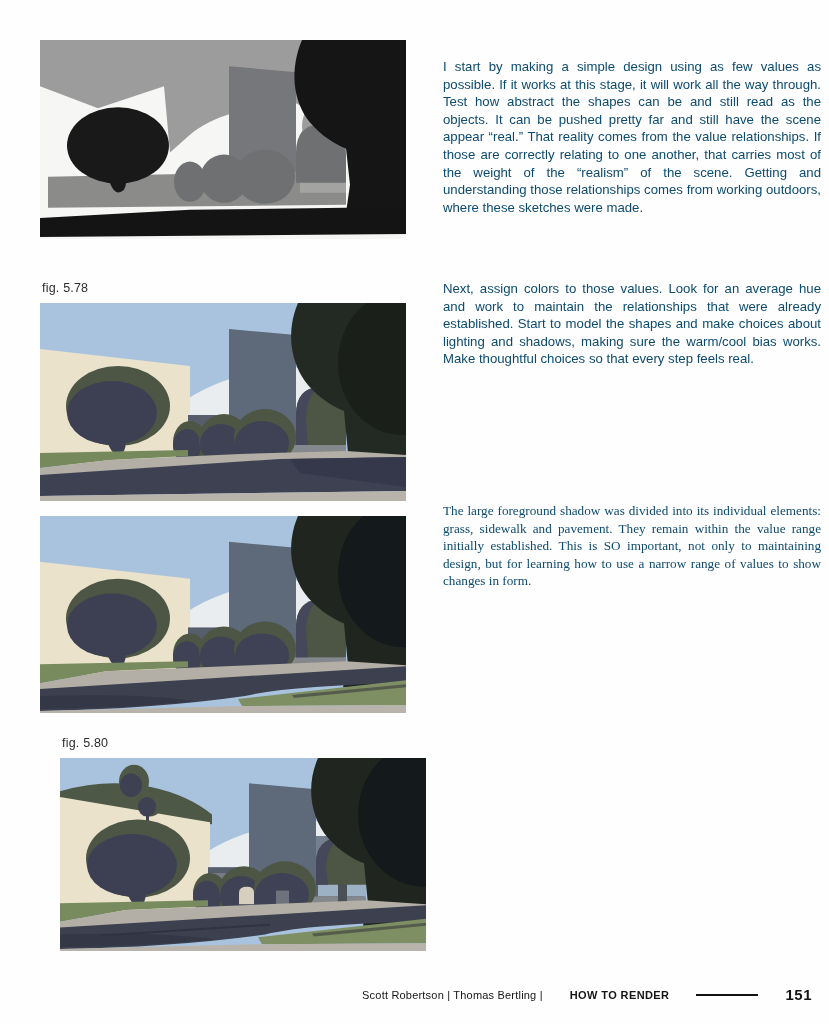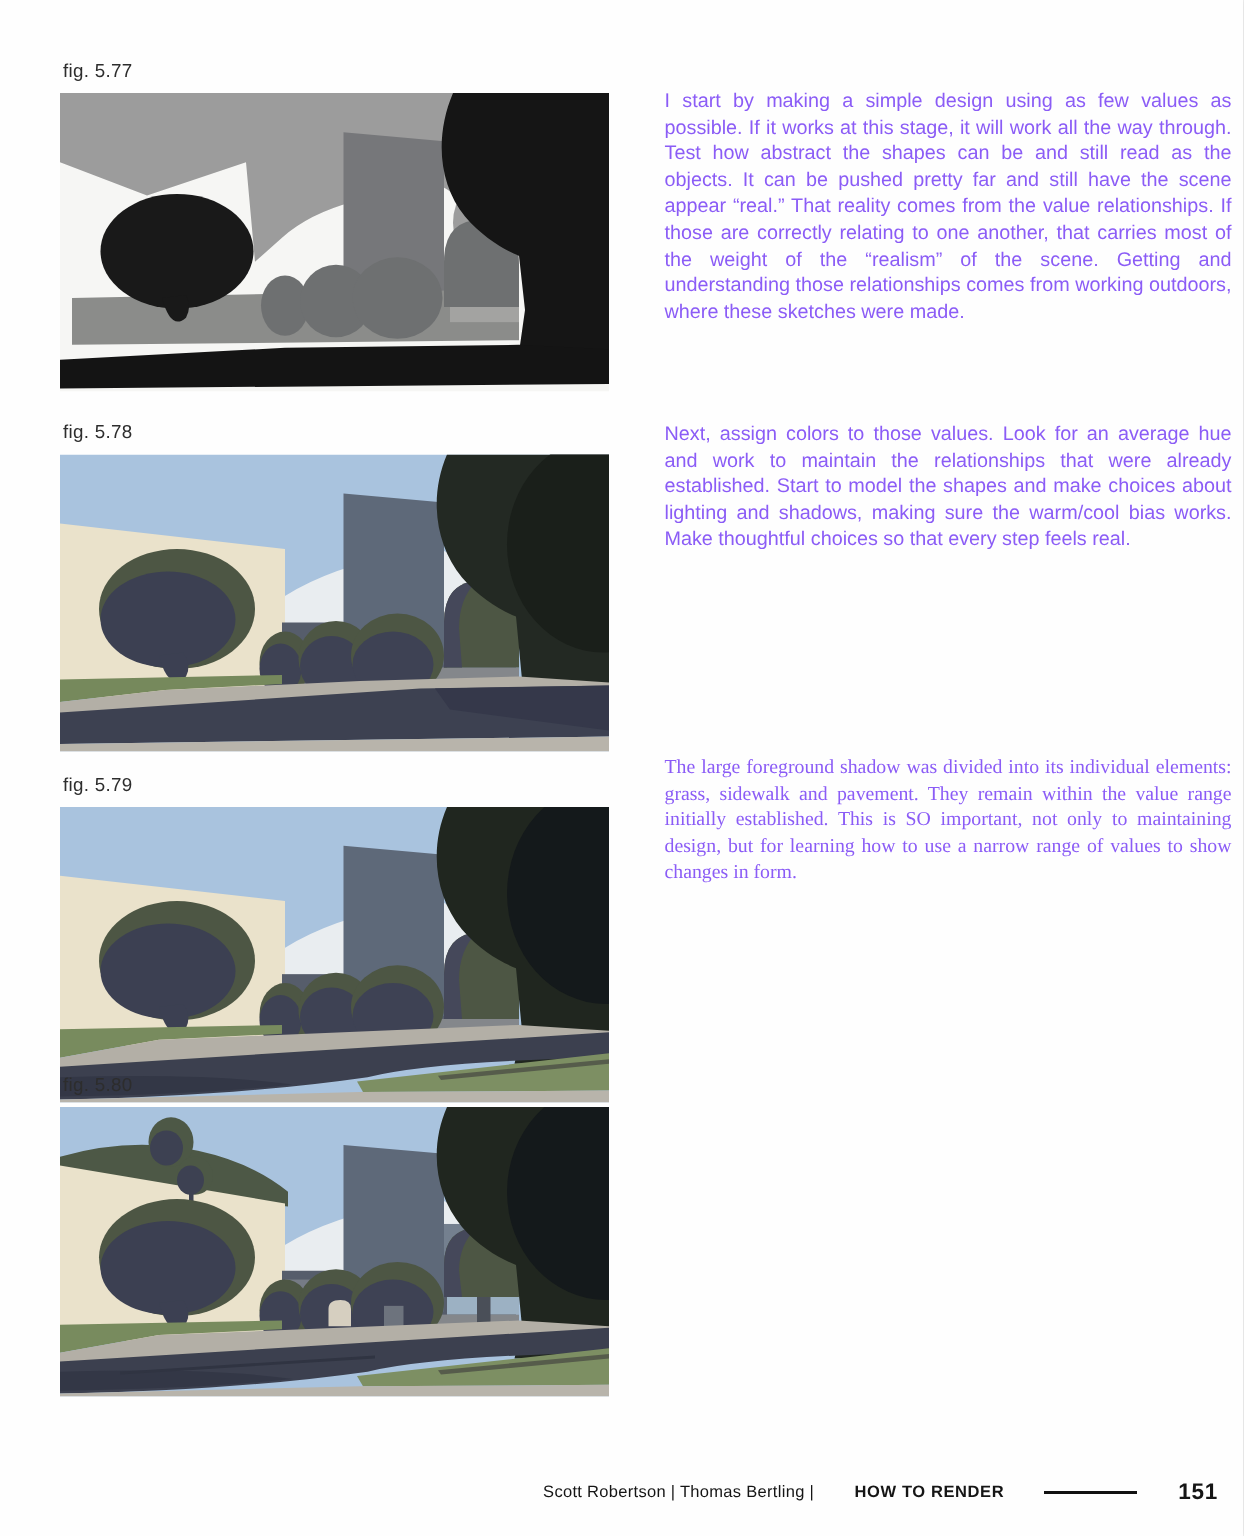--- a/index.html
+++ b/index.html
@@ -12,40 +12,39 @@
     box-shadow:0 0 4px rgba(0,0,0,.25);
   }
   .figure-block{position:absolute;left:40px;width:366px;}
   .fig-label{
     font-size:12.5px;color:#2d2d2d;letter-spacing:.2px;
     margin:0 0 8px 2px;display:block;
   }
   .fig-art{display:block;width:366px;}
   .para{
     position:absolute;left:443px;width:378px;
-    font-size:13.2px;line-height:17.6px;color:#8b5cf6;
+    font-size:13.2px;line-height:17.6px;color:#0c4a6e;
     text-align:justify;margin:0;
   }
   .footer{
     position:absolute;top:986px;right:17px;
     display:flex;align-items:center;gap:27px;
     font-size:11px;color:#151515;
   }
   .footer .authors{letter-spacing:.2px;}
   .footer .book-title{font-weight:bold;letter-spacing:.4px;}
   .footer .rule{width:62px;height:2px;background:#111;}
   .footer .page-num{font-weight:bold;font-size:15px;letter-spacing:.5px;}
 </style>
 </head>
 <body>
 
 <div class="page">
 
   <div class="figure-block" style="top:40px;">
-    <span class="fig-label">fig. 5.77</span>
     <svg class="fig-art" width="366" height="199" viewBox="0 0 366 198" preserveAspectRatio="none">
       <rect width="366" height="198" fill="#f6f6f4"></rect>
       <path fill="#9c9c9c" d="M0,0 H310 V108 L292,102 Q278,92 268,74 Q260,62 248,60 L196,72 Q166,80 148,96 L130,112 L124,46 L58,68 L0,46 Z"></path>
       <ellipse cx="288" cy="86" rx="26" ry="30" fill="#9c9c9c"></ellipse>
       <path fill="#76777a" d="M189,26 L256,32 V140 H189 Z"></path>
       <path fill="#8b8c8a" d="M8,136 L306,130 L306,164 L8,167 Z"></path>
       <rect x="260" y="128" width="46" height="24" fill="#a3a3a1"></rect>
       <g fill="#6e7071">
         <ellipse cx="150" cy="141" rx="16" ry="20"></ellipse>
         <ellipse cx="184" cy="138" rx="24" ry="24"></ellipse>
@@ -92,21 +91,20 @@
         <path fill="#76895c" d="M0,150 L148,147 L148,153 L70,157 L0,165 Z"></path>
         <path fill="#b3afa6" d="M0,165 L70,157 L200,151 L306,148 L366,152 L366,157 L0,176 Z"></path>
         <path fill="#3d4151" d="M0,172 L240,156 L366,154 V188 L0,193 Z"></path>
         <path fill="#35384a" d="M250,156 L366,154 V184 L260,170 Z"></path>
         <path fill="#b8b4ab" d="M0,193 L366,188 V198 H0 Z"></path>
       </g>
     </svg>
   </div>
 
   <div class="figure-block" style="top:516px;">
-    <span class="fig-label">fig. 5.79</span>
     <svg class="fig-art" width="366" height="197" viewBox="0 0 366 198" preserveAspectRatio="none">
       <rect width="366" height="198" fill="#a9c3de"></rect>
       <path fill="#e9edf0" d="M126,114 Q150,88 196,74 L250,62 Q264,66 274,80 Q286,98 300,108 L302,156 L126,156 Z"></path>
       <path fill="#eae2cb" d="M0,46 L150,63 V160 H0 Z"></path>
       <rect x="148" y="112" width="156" height="50" fill="#565d6b"></rect>
       <rect x="258" y="126" width="48" height="16" fill="#9cb1c3"></rect>
       <rect x="248" y="142" width="58" height="16" fill="#84878b"></rect>
       <path fill="#5e6979" d="M189,26 L256,32 V140 H189 Z"></path>
       <g>
         <ellipse cx="150" cy="139" rx="17" ry="21" fill="#4d5644"></ellipse>
@@ -130,21 +128,21 @@
         <path fill="#b3afa6" d="M0,168 L66,156 L306,146 L366,150 L366,154 L0,176 Z"></path>
         <path fill="#3c404f" d="M0,174 L366,151 L366,168 Q250,170 205,181 Q115,194 0,196 Z"></path>
         <path fill="#333746" d="M0,181 Q100,178 155,186 Q90,193 0,194 Z"></path>
         <path fill="#7d8f63" d="M198,184 L366,165 L366,190 L202,191 Z"></path>
         <path fill="#565c4b" d="M252,180 L366,169 L366,172 L254,183 Z"></path>
         <path fill="#b8b4ab" d="M0,196 L200,191 L366,190 V198 H0 Z"></path>
       </g>
     </svg>
   </div>
 
-  <div class="figure-block" style="top:716px;">
+  <div class="figure-block" style="top:736px;margin-left:20px;">
     <span class="fig-label">fig. 5.80</span>
     <svg class="fig-art" width="366" height="193" viewBox="0 0 366 198" preserveAspectRatio="none">
       <rect width="366" height="198" fill="#a9c3de"></rect>
       <path fill="#e9edf0" d="M126,114 Q150,88 196,74 L250,62 Q264,66 274,80 Q286,98 300,108 L302,156 L126,156 Z"></path>
       <path fill="#4d5846" d="M0,34 Q48,20 92,30 Q128,38 152,58 L152,68 L0,52 Z"></path>
       <path fill="#eae2cb" d="M0,40 L150,66 V160 H0 Z"></path>
       <g>
         <ellipse cx="74" cy="24" rx="15" ry="17" fill="#4d5846"></ellipse>
         <ellipse cx="71" cy="28" rx="11" ry="12" fill="#3d4152"></ellipse>
         <ellipse cx="90" cy="47" rx="12" ry="13" fill="#4d5846"></ellipse>

